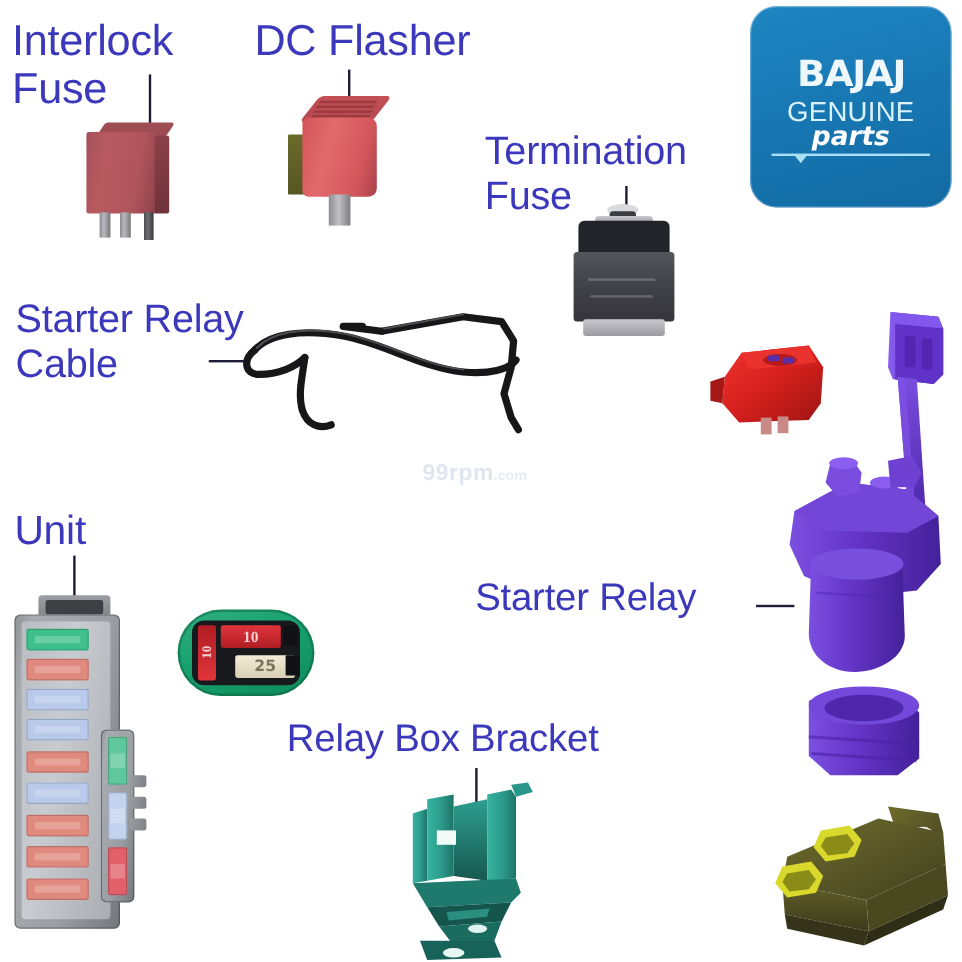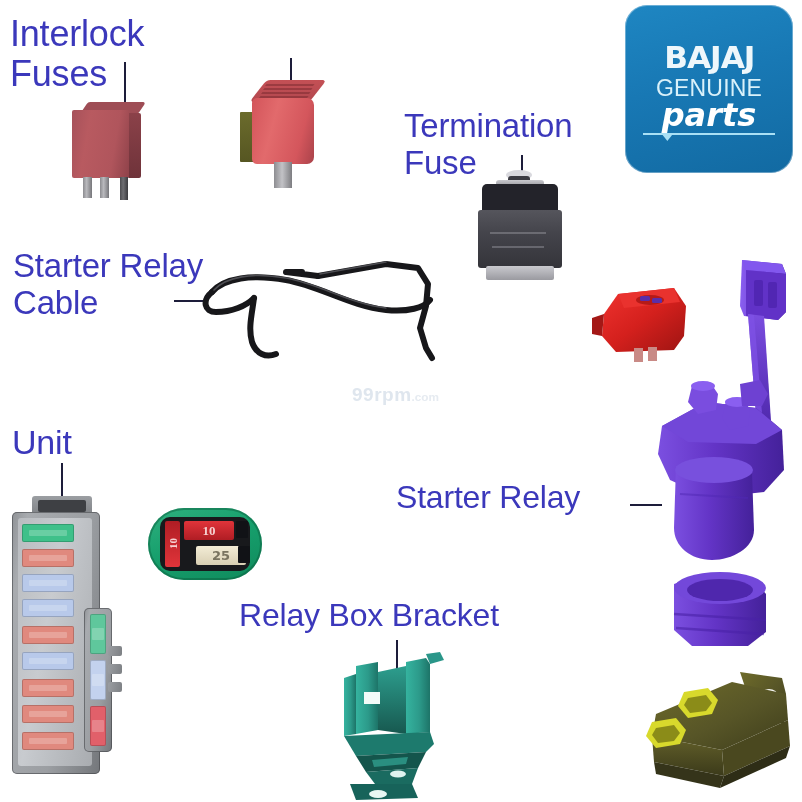--- a/index.html
+++ b/index.html
@@ -79,21 +79,21 @@
     font-size: 23px;
     letter-spacing: 0.2px;
     line-height: 1.05;
     margin-top: 3px;
   }
   .logo-parts {
     color: #ffffff;
     font-family: "DejaVu Sans", sans-serif;
     font-weight: 700;
     font-style: italic;
-    font-size: 32px;
+    font-size: 22px;
     line-height: 1;
     margin-top: -1px;
   }
   .logo-rule {
     width: 78%;
     height: 2px;
     background: #a9e0f5;
     margin-top: 2px;
     position: relative;
   }
@@ -291,21 +291,22 @@
 <div id="stage">
 
   <div class="logo" style="left:625px; top:5px; width:168px; height:168px;">
     <div class="logo-bajaj">BAJAJ</div>
     <div class="logo-genuine">GENUINE</div>
     <div class="logo-parts">parts</div>
     <div class="logo-rule"></div>
   </div>
 
   <div class="label" style="left:10px; top:14px; font-size:36px;">Interlock
-Fuses</div>
+Fuse</div>
+  <div class="label" style="left:212px; top:14px; font-size:36px;">DC Flasher</div>
   <div class="label" style="left:404px; top:108px; font-size:33px;">Termination
 Fuse</div>
   <div class="label" style="left:13px; top:248px; font-size:33px;">Starter Relay
 Cable</div>
   <div class="label" style="left:12px; top:423px; font-size:34px;">Unit</div>
   <div class="label" style="left:396px; top:480px; font-size:32px;">Starter Relay</div>
   <div class="label" style="left:239px; top:598px; font-size:32px;">Relay Box Bracket</div>
 
   <div class="leader v" style="left:124px; top:62px; height:42px;"></div>
   <div class="leader v" style="left:290px; top:58px; height:22px;"></div>

